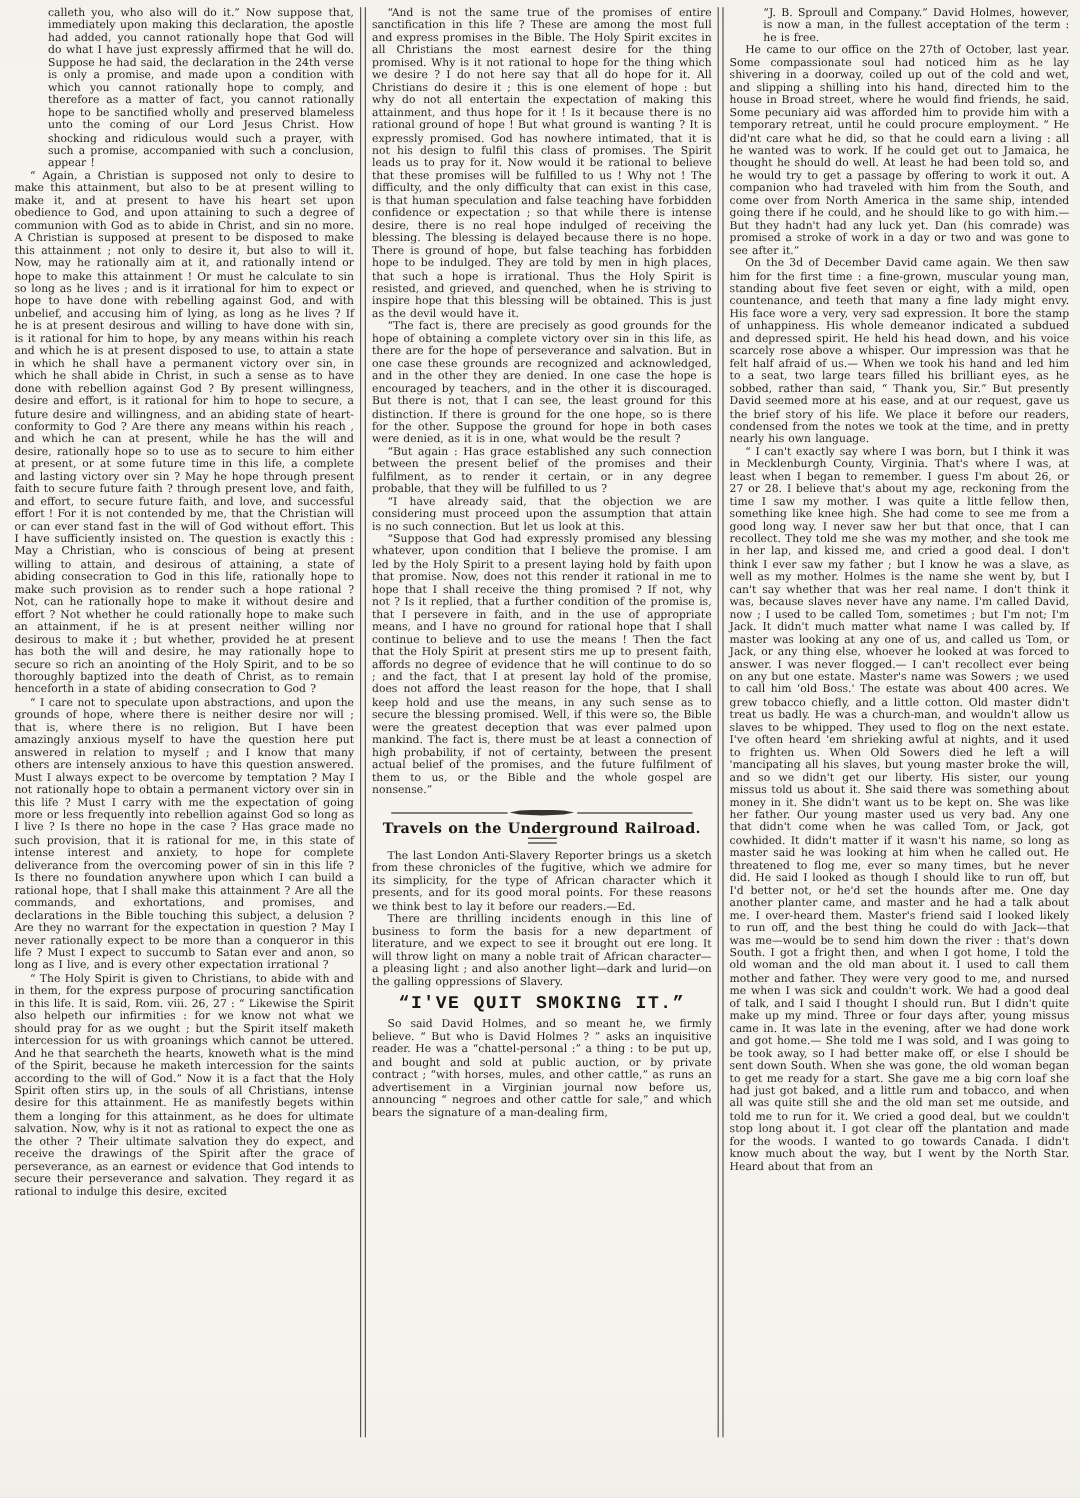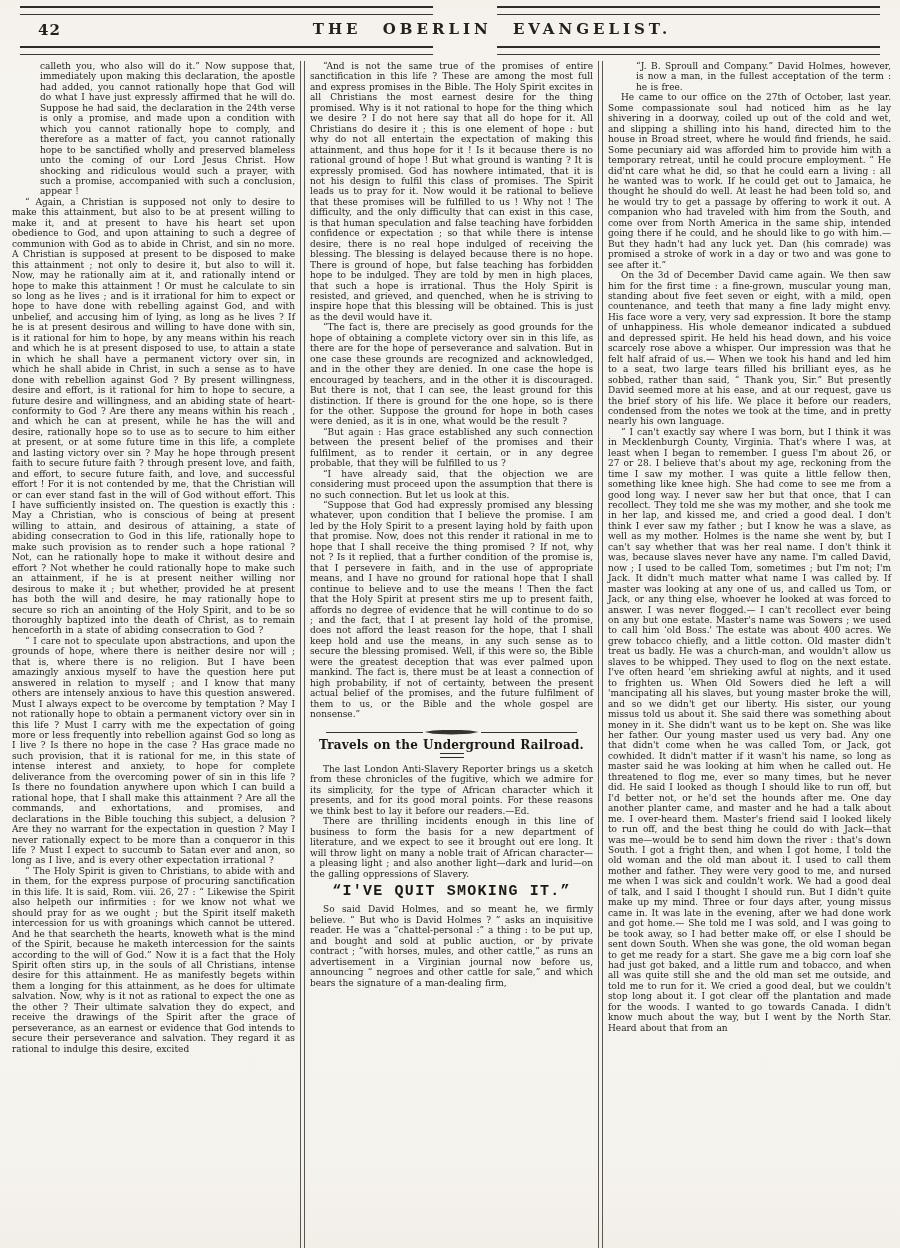--- a/index.html
+++ b/index.html
@@ -72,48 +72,34 @@
     text-align:center;font-size:15px;font-weight:600;
     letter-spacing:1.3px;margin:8px 0 7px 0;text-indent:0;
     color:#1b1a16;
     font-family:Liberation Mono, monospace;
   }
 </style>
 </head>
 <body>
 
 <div class="page">
-  <div class="hdr">
-    <div class="rule-row">
-      <div class="rule-seg left"></div>
-      <div class="rule-seg right"></div>
-    </div>
-    <div class="masthead">
-      <span class="page-num">42</span>
-      <span class="paper-title">THE OBERLIN EVANGELIST.</span>
-    </div>
-    <div class="rule-row">
-      <div class="rule-seg left"></div>
-      <div class="rule-seg right"></div>
-    </div>
-  </div>
 
   <div class="columns">
     <section class="col">
         <p class="noindent">calleth you, who also will do it.” Now suppose that, immediately upon making this declaration, the apostle had added, you cannot rationally hope that God will do what I have just expressly affirmed that he will do. Suppose he had said, the declaration in the 24th verse is only a promise, and made upon a condition with which you cannot rationally hope to comply, and therefore as a matter of fact, you cannot rationally hope to be sanctified wholly and preserved blameless unto the coming of our Lord Jesus Christ. How shocking and ridiculous would such a prayer, with such a promise, accompanied with such a conclusion, appear !</p>
         <p>“ Again, a Christian is supposed not only to desire to make this attainment, but also to be at present willing to make it, and at present to have his heart set upon obedience to God, and upon attaining to such a degree of communion with God as to abide in Christ, and sin no more. A Christian is supposed at present to be disposed to make this attainment ; not only to desire it, but also to will it. Now, may he rationally aim at it, and rationally intend or hope to make this attainment ! Or must he calculate to sin so long as he lives ; and is it irrational for him to expect or hope to have done with rebelling against God, and with unbelief, and accusing him of lying, as long as he lives ? If he is at present desirous and willing to have done with sin, is it rational for him to hope, by any means within his reach and which he is at present disposed to use, to attain a state in which he shall have a permanent victory over sin, in which he shall abide in Christ, in such a sense as to have done with rebellion against God ? By present willingness, desire and effort, is it rational for him to hope to secure, a future desire and willingness, and an abiding state of heart-conformity to God ? Are there any means within his reach , and which he can at present, while he has the will and desire, rationally hope so to use as to secure to him either at present, or at some future time in this life, a complete and lasting victory over sin ? May he hope through present faith to secure future faith ? through present love, and faith, and effort, to secure future faith, and love, and successful effort ! For it is not contended by me, that the Christian will or can ever stand fast in the will of God without effort. This I have sufficiently insisted on. The question is exactly this : May a Christian, who is conscious of being at present willing to attain, and desirous of attaining, a state of abiding consecration to God in this life, rationally hope to make such provision as to render such a hope rational ? Not, can he rationally hope to make it without desire and effort ? Not whether he could rationally hope to make such an attainment, if he is at present neither willing nor desirous to make it ; but whether, provided he at present has both the will and desire, he may rationally hope to secure so rich an anointing of the Holy Spirit, and to be so thoroughly baptized into the death of Christ, as to remain henceforth in a state of abiding consecration to God ?</p>
         <p>“ I care not to speculate upon abstractions, and upon the grounds of hope, where there is neither desire nor will ; that is, where there is no religion. But I have been amazingly anxious myself to have the question here put answered in relation to myself ; and I know that many others are intensely anxious to have this question answered. Must I always expect to be overcome by temptation ? May I not rationally hope to obtain a permanent victory over sin in this life ? Must I carry with me the expectation of going more or less frequently into rebellion against God so long as I live ? Is there no hope in the case ? Has grace made no such provision, that it is rational for me, in this state of intense interest and anxiety, to hope for complete deliverance from the overcoming power of sin in this life ? Is there no foundation anywhere upon which I can build a rational hope, that I shall make this attainment ? Are all the commands, and exhortations, and promises, and declarations in the Bible touching this subject, a delusion ? Are they no warrant for the expectation in question ? May I never rationally expect to be more than a conqueror in this life ? Must I expect to succumb to Satan ever and anon, so long as I live, and is every other expectation irrational ?</p>
         <p>“ The Holy Spirit is given to Christians, to abide with and in them, for the express purpose of procuring sanctification in this life. It is said, Rom. viii. 26, 27 : “ Likewise the Spirit also helpeth our infirmities : for we know not what we should pray for as we ought ; but the Spirit itself maketh intercession for us with groanings which cannot be uttered. And he that searcheth the hearts, knoweth what is the mind of the Spirit, because he maketh intercession for the saints according to the will of God.” Now it is a fact that the Holy Spirit often stirs up, in the souls of all Christians, intense desire for this attainment. He as manifestly begets within them a longing for this attainment, as he does for ultimate salvation. Now, why is it not as rational to expect the one as the other ? Their ultimate salvation they do expect, and receive the drawings of the Spirit after the grace of perseverance, as an earnest or evidence that God intends to secure their perseverance and salvation. They regard it as rational to indulge this desire, excited</p>
       </section>
     <div class="col-rule"></div>
     <section class="col">
         <p>“And is not the same true of the promises of entire sanctification in this life ? These are among the most full and express promises in the Bible. The Holy Spirit excites in all Christians the most earnest desire for the thing promised. Why is it not rational to hope for the thing which we desire ? I do not here say that all do hope for it. All Christians do desire it ; this is one element of hope : but why do not all entertain the expectation of making this attainment, and thus hope for it ! Is it because there is no rational ground of hope ! But what ground is wanting ? It is expressly promised. God has nowhere intimated, that it is not his design to fulfil this class of promises. The Spirit leads us to pray for it. Now would it be rational to believe that these promises will be fulfilled to us ! Why not ! The difficulty, and the only difficulty that can exist in this case, is that human speculation and false teaching have forbidden confidence or expectation ; so that while there is intense desire, there is no real hope indulged of receiving the blessing. The blessing is delayed because there is no hope. There is ground of hope, but false teaching has forbidden hope to be indulged. They are told by men in high places, that such a hope is irrational. Thus the Holy Spirit is resisted, and grieved, and quenched, when he is striving to inspire hope that this blessing will be obtained. This is just as the devil would have it.</p>
         <p>“The fact is, there are precisely as good grounds for the hope of obtaining a complete victory over sin in this life, as there are for the hope of perseverance and salvation. But in one case these grounds are recognized and acknowledged, and in the other they are denied. In one case the hope is encouraged by teachers, and in the other it is discouraged. But there is not, that I can see, the least ground for this distinction. If there is ground for the one hope, so is there for the other. Suppose the ground for hope in both cases were denied, as it is in one, what would be the result ?</p>
         <p>“But again : Has grace established any such connection between the present belief of the promises and their fulfilment, as to render it certain, or in any degree probable, that they will be fulfilled to us ?</p>
-        <p>“I have already said, that the objection we are considering must proceed upon the assumption that there is no such connection. But let us look at this.</p>
+        <p>“I have already said, that the objection we are considering must proceed upon the assumption that attain is no such connection. But let us look at this.</p>
         <p>“Suppose that God had expressly promised any blessing whatever, upon condition that I believe the promise. I am led by the Holy Spirit to a present laying hold by faith upon that promise. Now, does not this render it rational in me to hope that I shall receive the thing promised ? If not, why not ? Is it replied, that a further condition of the promise is, that I persevere in faith, and in the use of appropriate means, and I have no ground for rational hope that I shall continue to believe and to use the means ! Then the fact that the Holy Spirit at present stirs me up to present faith, affords no degree of evidence that he will continue to do so ; and the fact, that I at present lay hold of the promise, does not afford the least reason for the hope, that I shall keep hold and use the means, in any such sense as to secure the blessing promised. Well, if this were so, the Bible were the greatest deception that was ever palmed upon mankind. The fact is, there must be at least a connection of high probability, if not of certainty, between the present actual belief of the promises, and the future fulfilment of them to us, or the Bible and the whole gospel are nonsense.”</p>
         <div class="ornament">
           <span class="lens"></span>
         </div>
         <h2 class="heading">Travels on the Underground Railroad.</h2>
         <div class="short-rule"></div>
         <p>The last London Anti-Slavery Reporter brings us a sketch from these chronicles of the fugitive, which we admire for its simplicity, for the type of African character which it presents, and for its good moral points. For these reasons we think best to lay it before our readers.—Ed.</p>
         <p>There are thrilling incidents enough in this line of business to form the basis for a new department of literature, and we expect to see it brought out ere long. It will throw light on many a noble trait of African character—a pleasing light ; and also another light—dark and lurid—on the galling oppressions of Slavery.</p>
         <h3 class="subheading">“I'VE QUIT SMOKING IT.”</h3>
         <p>So said David Holmes, and so meant he, we firmly believe. “ But who is David Holmes ? ” asks an inquisitive reader. He was a “chattel-personal :” a thing : to be put up, and bought and sold at public auction, or by private contract ; “with horses, mules, and other cattle,” as runs an advertisement in a Virginian journal now before us, announcing “ negroes and other cattle for sale,” and which bears the signature of a man-dealing firm,</p>

